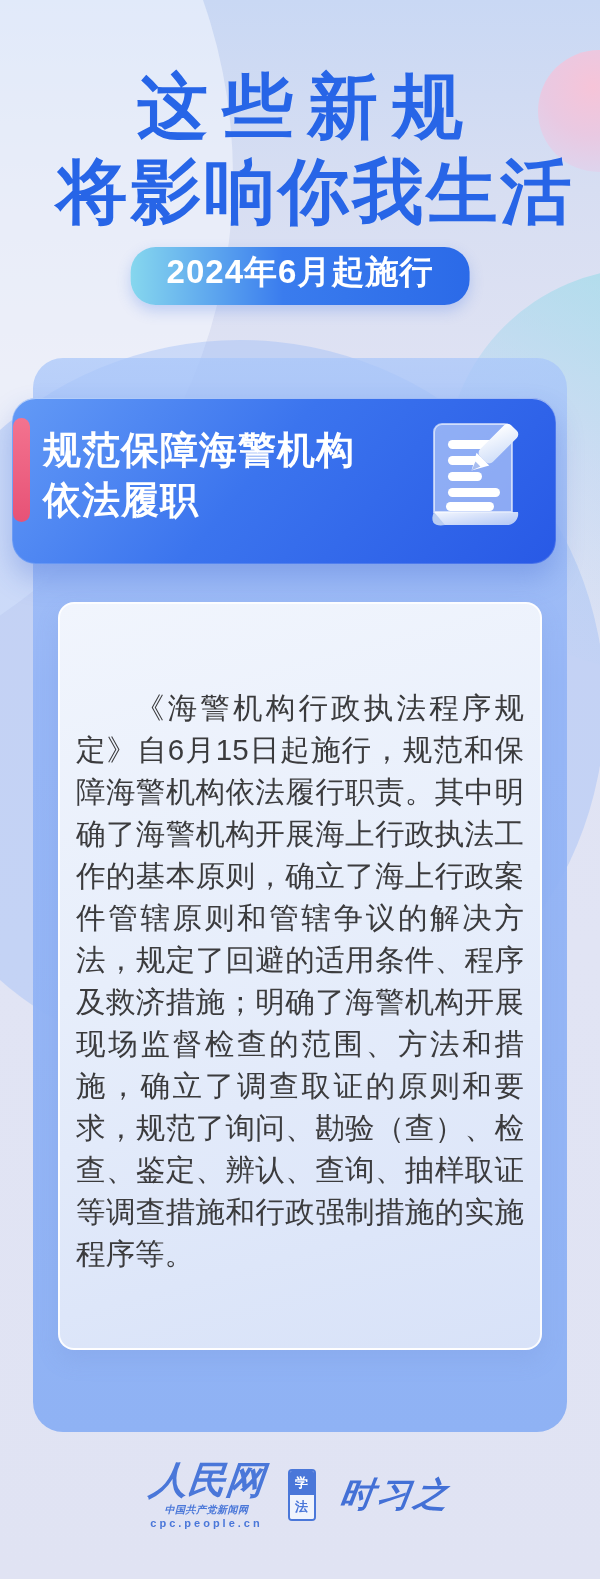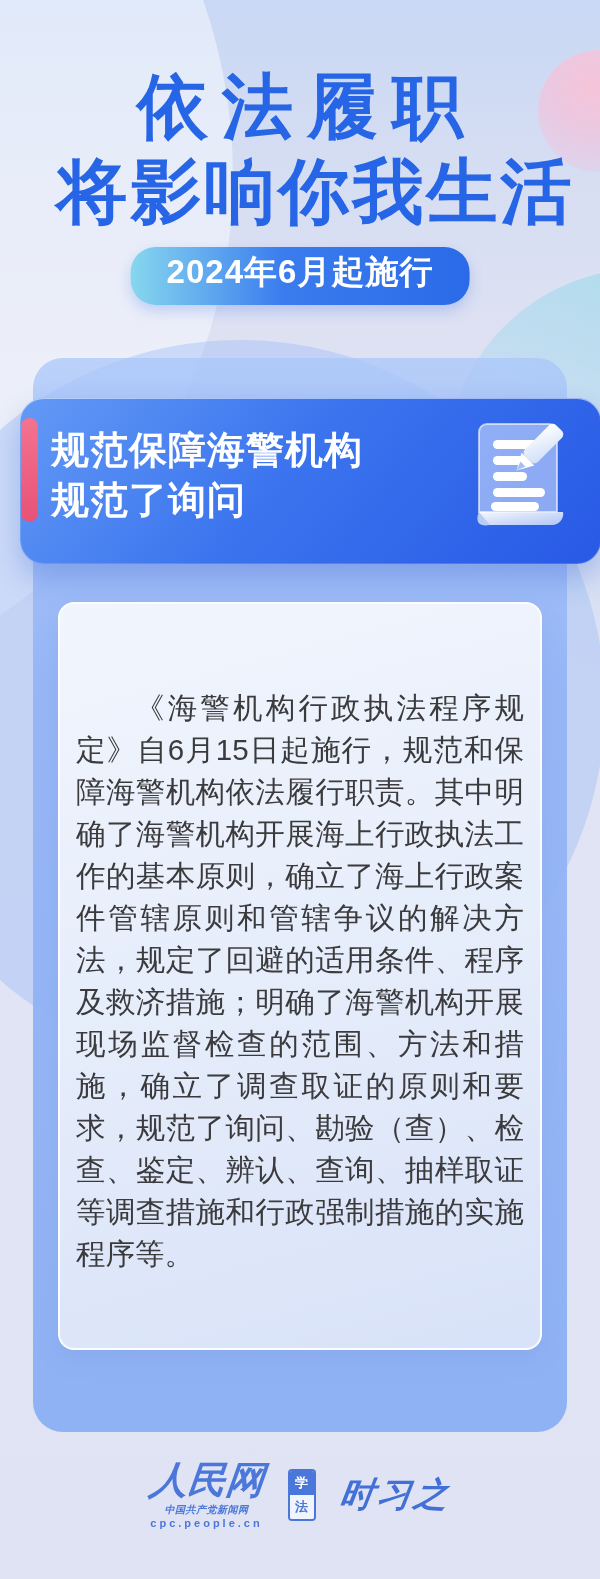--- a/index.html
+++ b/index.html
@@ -31,25 +31,25 @@
   .badge{position:absolute;top:247px;left:50%;transform:translateX(-50%);z-index:2;
     height:58px;line-height:49px;padding:0 36px;border-radius:25px;
     background:linear-gradient(90deg,#86d7ee 0%,#3a7cee 45%,#2b6ae8 100%);
     color:#ffffff;font-size:33px;font-weight:800;letter-spacing:1px;white-space:nowrap;
     box-shadow:0 6px 14px rgba(60,110,230,0.25);}
   
   .container-card{position:absolute;left:33px;top:358px;width:534px;height:1074px;z-index:2;
     border-radius:30px;
     background:linear-gradient(180deg, rgba(168,198,250,0.72) 0%, rgba(147,180,246,0.92) 30%, #8fb2f4 100%);}
   
-  .header-card{position:absolute;left:20px;top:398px;width:544px;height:166px;z-index:3;
+  .header-card{position:absolute;left:12px;top:398px;width:544px;height:166px;z-index:3;
     border-radius:24px;
     background:linear-gradient(130deg,#639af6 0%,#3b74ee 45%,#2859e6 100%);
     box-shadow:inset 0 1px 0 rgba(255,255,255,0.45), inset 0 0 0 1px rgba(255,255,255,0.15),
-               0 14px 28px rgba(45,85,200,0.28);padding-left:37px;}
+               0 14px 28px rgba(45,85,200,0.28);}
   .accent-bar{position:absolute;left:1px;top:20px;width:17px;height:104px;border-radius:10px;
     background:linear-gradient(180deg,#f3738f,#e75276);}
   .header-text{position:absolute;left:31px;top:27px;color:#ffffff;
     font-size:38px;line-height:50px;font-weight:800;letter-spacing:1px;}
   .header-icon{position:absolute;right:24px;top:20px;width:112px;height:124px;}
   
   .body-card{position:absolute;left:58px;top:602px;width:484px;height:748px;z-index:3;
     box-sizing:border-box;border:2px solid rgba(255,255,255,0.9);border-radius:16px;
     background:linear-gradient(165deg,#f1f5fd 0%,#e7eefb 45%,#d8e2f8 100%);
     box-shadow:0 10px 22px rgba(110,140,210,0.18);}
@@ -77,33 +77,33 @@
 <body>
 
 <div class="poster">
 
   <div class="bg-circle circle-left"></div>
   <div class="bg-circle circle-mid"></div>
   <div class="bg-circle circle-pink"></div>
   <div class="bg-circle circle-cyan"></div>
 
   <div class="title">
-    <div class="title-line1">依法履职</div>
+    <div class="title-line1">这些新规</div>
     <div class="title-line2">将影响你我生活</div>
   </div>
 
   <div class="badge">2024年6月起施行</div>
 
   <div class="container-card"></div>
 
   <div class="header-card">
     <div class="accent-bar"></div>
     <div class="header-text">
       <div>规范保障海警机构</div>
-      <div>规范了询问</div>
+      <div>依法履职</div>
     </div>
     <div class="header-icon">
       <svg viewBox="0 0 112 124" width="112" height="124" aria-hidden="true">
         <defs>
           <linearGradient id="docG" x1="0" y1="0" x2="1" y2="1">
             <stop offset="0" stop-color="#ffffff" stop-opacity="0.95"></stop>
             <stop offset="1" stop-color="#c9d9f8" stop-opacity="0.85"></stop>
           </linearGradient>
           <linearGradient id="penG" x1="0" y1="0" x2="1" y2="1">
             <stop offset="0" stop-color="#ffffff"></stop>

